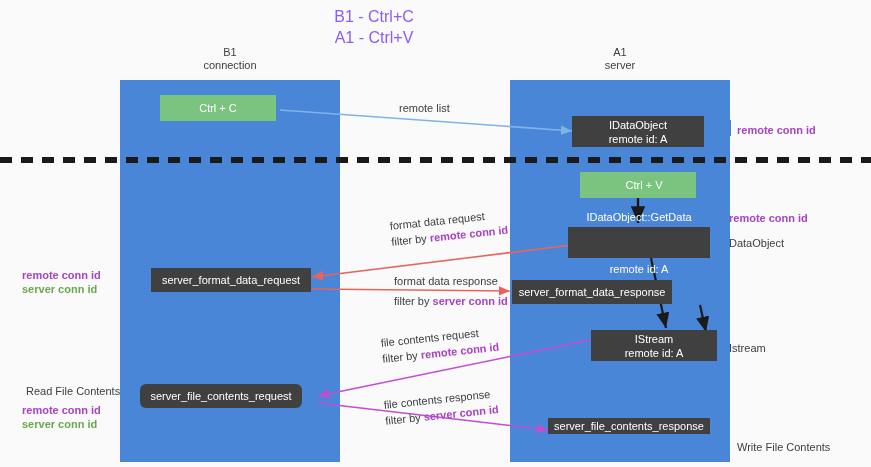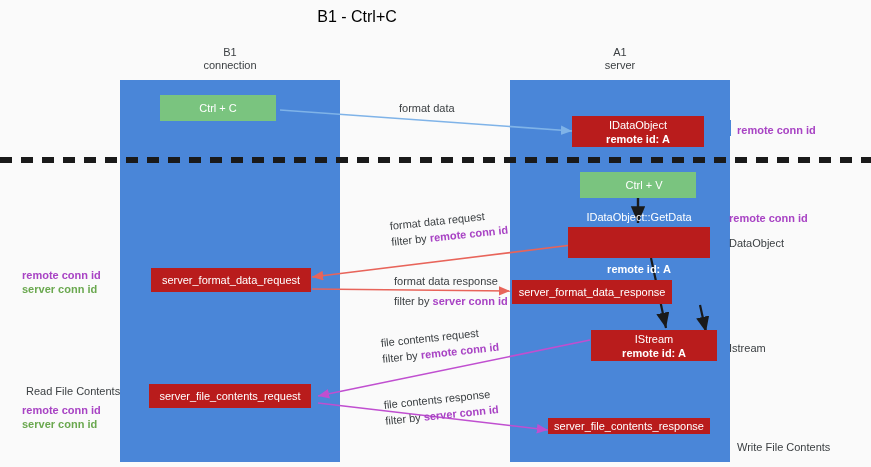--- a/index.html
+++ b/index.html
@@ -28,41 +28,41 @@
     text-align:center;
     font-size:11px;
     line-height:13px;
     color:#3c4043;
   }
   #head-b1{left:120px;top:46px;width:220px;}
   #head-a1{left:510px;top:46px;width:220px;}
 
   
   #title{
-    position:absolute;left:0;top:6px;width:714px;
-    text-align:center;font-size:16px;line-height:21px;color:#000000;
+    position:absolute;left:17px;top:6px;width:714px;
+    text-align:center;font-size:16px;line-height:21px;color:#8b5cf6;
   }
 
   
   .box{
     position:absolute;
     box-sizing:border-box;
     display:flex;
     flex-direction:column;
     align-items:center;
     justify-content:center;
     color:#ffffff;
     font-size:11px;
     line-height:14px;
     text-align:center;
     padding:2px 4px;
   }
   .box.green{background:#7ac47f;}
-  .box.orange{background:#b91c1c;text-align:center;}
-  .box .l2{font-size:11px;line-height:14px;font-weight:bold;}
+  .box.orange{background:#404040;text-align:center;}
+  .box .l2{font-size:11px;line-height:14px;}
 
   
   .side{
     position:absolute;
     font-size:11px;
     line-height:14px;
     color:#3c4043;
     white-space:nowrap;
   }
   .side.purple{color:#a843c4;font-weight:bold;}
@@ -82,20 +82,21 @@
   svg{position:absolute;left:0;top:0;width:871px;height:467px;overflow:visible;}
   #arrows{pointer-events:none;}
 </style>
 </head>
 <body>
 
 <div id="stage">
 
   <div id="title">
     <div>B1 - Ctrl+C</div>
+    <div>A1 - Ctrl+V</div>
   </div>
 
   <div id="head-b1" class="lane-head">
     <div>B1</div>
     <div>connection</div>
   </div>
   <div id="head-a1" class="lane-head">
     <div>A1</div>
     <div>server</div>
   </div>
@@ -164,30 +165,30 @@
 
   <div class="box orange" style="left:512px;top:280px;width:160px;height:24px;">
     <div>server_format_data_response</div>
   </div>
 
   <div class="box orange" style="left:591px;top:330px;width:126px;height:31px;">
     <div>IStream</div>
     <div class="l2">remote id: A</div>
   </div>
 
-  <div class="box orange" style="left:149px;top:384px;width:162px;height:24px;">
+  <div class="box orange" style="left:140px;top:384px;width:162px;height:24px;border-radius:6px;">
     <div>server_file_contents_request</div>
   </div>
 
   <div class="box orange" style="left:548px;top:418px;width:162px;height:16px;">
     <div>server_file_contents_response</div>
   </div>
 
   <div class="flab" style="left:399px;top:101px;">
-    <span>format data</span>
+    <span>remote list</span>
   </div>
 
   <div class="flab rot" style="left:389px;top:219px;transform:rotate(-6deg);">
     <div>format data request</div>
     <div style="margin-top:2px;">
       <span>filter by </span><span class="hl-purple">remote conn id</span>
     </div>
   </div>
 
   <div class="flab" style="left:394px;top:274px;">

